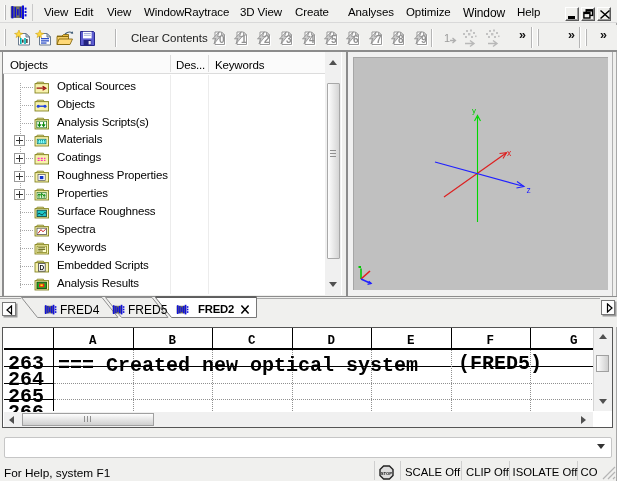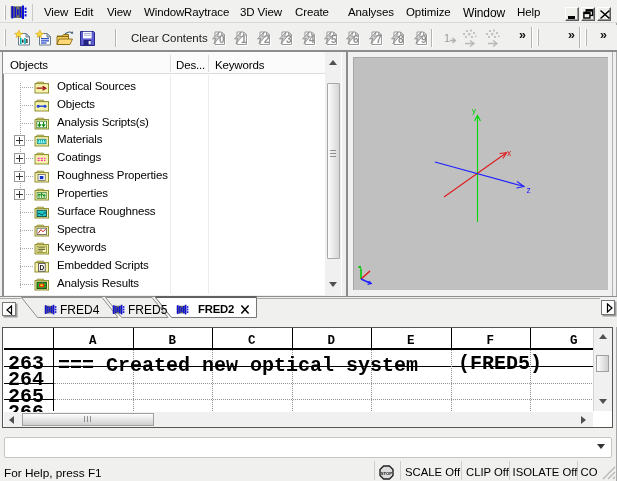--- a/index.html
+++ b/index.html
@@ -475,21 +475,21 @@
 <div class="a" style="left:595.5px;top:355px;width:13px;height:17px;background:linear-gradient(90deg,#fdfdfd,#cfcfcf);border:1px solid #a0a0a0"></div>
 <div class="a" style="left:3.5px;top:411.5px;width:589.5px;height:15px;background:#f0f0f0"></div>
 <div class="tri" style="left:9px;top:415.5px;border-top:4px solid transparent;border-bottom:4px solid transparent;border-right:5px solid #505050"></div>
 <div class="tri" style="left:581px;top:415.5px;border-top:4px solid transparent;border-bottom:4px solid transparent;border-left:5px solid #505050"></div>
 <div class="a" style="left:22px;top:413px;width:132px;height:12.5px;background:linear-gradient(180deg,#fdfdfd,#cfcfcf);border:1px solid #a0a0a0"></div>
 <div class="a" style="left:84px;top:416px;width:1px;height:6px;background:#909090"></div>
 <div class="a" style="left:87px;top:416px;width:1px;height:6px;background:#909090"></div>
 <div class="a" style="left:90px;top:416px;width:1px;height:6px;background:#909090"></div>
 <div class="a" style="left:4px;top:436.5px;width:608px;height:21.5px;background:#fff;border:1px solid #c6c6c6;border-radius:2px"></div>
 <div class="tri" style="left:597px;top:444px;border-left:4px solid transparent;border-right:4px solid transparent;border-top:5px solid #333"></div>
-<div class="txt" style="left:4px;top:466px;font-size:11.8px">For Help, press F1</div>
+<div class="txt" style="left:4px;top:466px;font-size:11.8px">For Help, system F1</div>
 <div class="a" style="left:374px;top:461px;width:1px;height:19px;background:#cfcfcf"></div>
 <div class="a" style="left:399.5px;top:461px;width:1px;height:19px;background:#cfcfcf"></div>
 <div class="a" style="left:460.5px;top:461px;width:1px;height:19px;background:#cfcfcf"></div>
 <div class="a" style="left:508.5px;top:461px;width:1px;height:19px;background:#cfcfcf"></div>
 <div class="a" style="left:576.5px;top:461px;width:1px;height:19px;background:#cfcfcf"></div>
 <svg class="a" style="left:379px;top:464.5px" width="15" height="15" viewBox="0 0 15 15">
 <path d="M4.6 1 h5.8 l3.6 3.6 v5.8 l-3.6 3.6 h-5.8 l-3.6-3.6 v-5.8 z" fill="#ddd" stroke="#222" stroke-width="1.4"></path>
 <text x="7.5" y="9.6" font-size="4.2" font-weight="bold" font-family="Liberation Sans" fill="#111" text-anchor="middle">STOP</text>
 </svg>
 <div class="txt" style="left:405px;top:466px;font-size:11.3px">SCALE Off</div>

